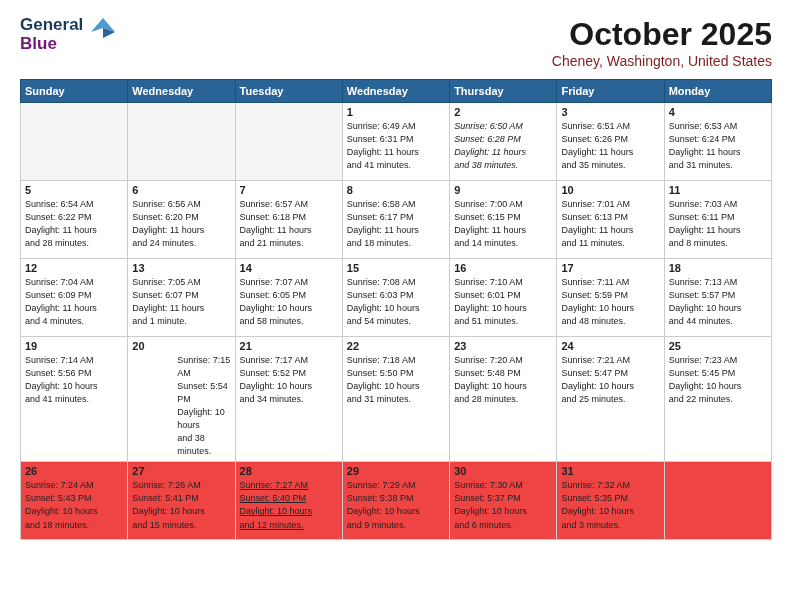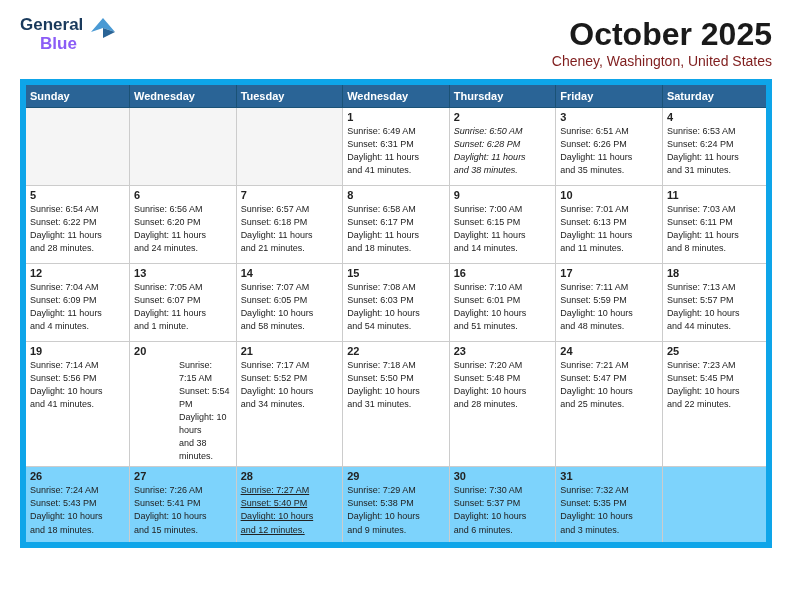--- a/index.html
+++ b/index.html
@@ -40,21 +40,21 @@
       font-size: 32px;
       font-weight: bold;
       color: #1a1a1a;
     }
     .subtitle {
       font-size: 14px;
       color: #7f1d1d;
     }
     .calendar {
       flex: 1;
-      border: 6px solid #0ea5e9;
+      border: 1px solid #0ea5e9;
       border-collapse: collapse;
       width: 100%;
       table-layout: fixed;
       padding-left: 6px;
     }
     .calendar th {
       background: #2a6496;
       color: #fff;
       font-size: 11px;
       font-weight: bold;
@@ -69,21 +69,21 @@
       font-size: 9.5px;
       color: #222;
       height: 78px;
       width: 113px;
       background: #fff;
     }
     .calendar td.empty {
       background: #f5f5f5;
     }
     .calendar td.last-row {
-      background: #7dd3fc;
+      background: #ef4444;
     }
     .day-number {
       font-size: 11px;
       font-weight: bold;
       margin-bottom: 2px;
       display: block;
     }
     .cell-text {
       font-size: 9px;
       line-height: 1.45;
@@ -92,21 +92,21 @@
   </style>
 </head>
 <body>
 
 <div class="page">
   <div class="header">
     <div class="logo">
       <div class="logo-row">
         <div style="display:flex;flex-direction:column;line-height:1.1;">
           <span style="font-size:17px;font-weight:bold;color:#1a3a5c;">General</span>
-          <span style="font-size:17px;font-weight:bold;color:#8b5cf6;margin-left:20px;">Blue</span>
+          <span style="font-size:17px;font-weight:bold;color:#701a75;">Blue</span>
         </div>
         <div style="margin-left:2px;margin-top:-2px;">
           <svg width="28" height="32" viewBox="0 0 28 32">
             <polygon points="14,2 26,16 14,12 2,16" fill="#4a9ad4"></polygon>
             <polygon points="14,12 26,16 14,22" fill="#2a6496"></polygon>
           </svg>
         </div>
       </div>
     </div>
     <div class="title-block">
@@ -117,21 +117,21 @@
 
   <table class="calendar">
     <thead>
       <tr>
         <th>Sunday</th>
         <th>Wednesday</th>
         <th>Tuesday</th>
         <th>Wednesday</th>
         <th>Thursday</th>
         <th>Friday</th>
-        <th>Saturday</th>
+        <th>Monday</th>
       </tr>
     </thead>
     <tbody id="calendar-body">
     <tr>
           <td class="empty"></td>
           <td class="empty"></td>
           <td class="empty"></td>
           <td>
             <span class="day-number">1</span>
             <div class="cell-text" style="white-space: pre-line;">Sunrise: 6:49 AM

